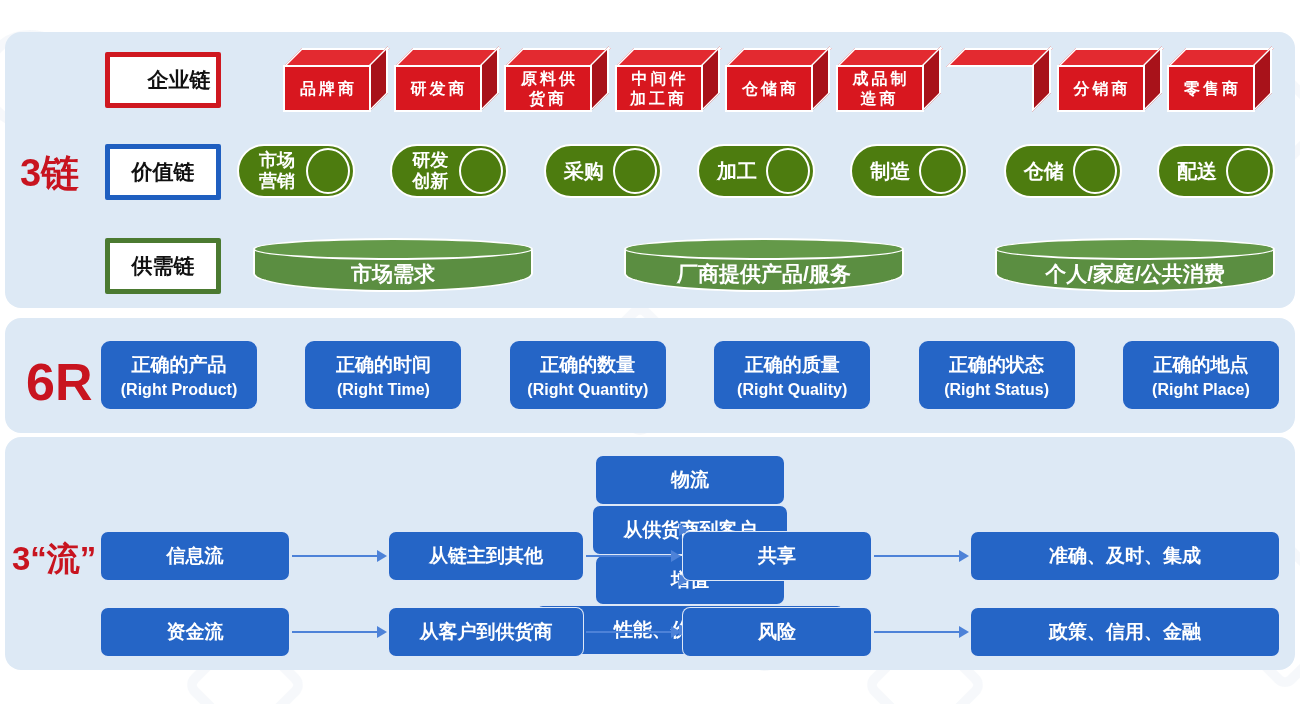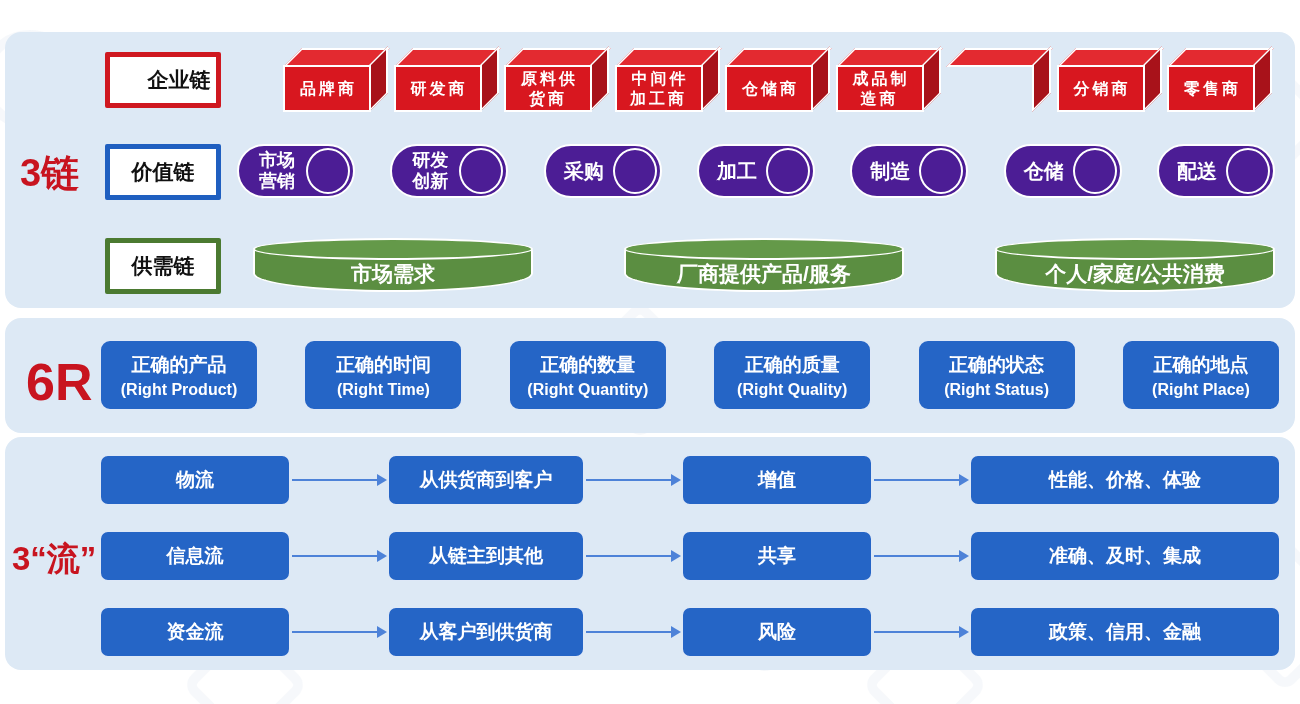--- a/index.html
+++ b/index.html
@@ -35,21 +35,21 @@
   .box3d .f-top { position:absolute; left:0; top:0; width:88px; height:19px; background:#e32a30;
     border:2px solid #fff; transform:skewX(-45deg); transform-origin:bottom left; }
   .box3d .f-side { position:absolute; left:86px; top:17px; width:19px; height:47px; background:#a8121a;
     border:2px solid #fff; transform:skewY(-45deg); transform-origin:top left; }
   .box3d .f-front { position:absolute; left:0; top:17px; width:88px; height:47px; background:#d8171f;
     border:2.5px solid #fff; display:flex; align-items:center; justify-content:center; }
   .box3d .txt { color:#fff; font-weight:bold; font-size:16px; line-height:1.2; letter-spacing:3px;
     white-space:pre-line; text-align:center; text-indent:3px; }
 
   
-  .cyl { position:relative; width:118px; height:54px; flex:0 0 auto; background:#4c1d95;
+  .cyl { position:relative; width:118px; height:54px; flex:0 0 auto; background:#4d7c0f;
     border-radius:27px; border:2px solid #fff; }
   .cyl .cap { position:absolute; right:3px; top:2px; width:44px; height:46px; border-radius:50%;
     border:2.5px solid #fff; }
   .cyl .txt { position:absolute; left:6px; right:44px; top:50%; transform:translateY(-50%);
     color:#fff; font-weight:bold; font-size:18px; line-height:1.15; white-space:pre-line; text-align:center; }
   .cyl.single .txt { font-size:20px; }
 
   
   .disc { position:relative; width:280px; height:54px; flex:0 0 auto; }
   .disc .d-body { position:absolute; left:0; right:0; top:10px; bottom:0; background:#5b8e41;
@@ -63,21 +63,21 @@
   .r-row { position:absolute; left:100px; right:20px; top:340px; height:70px;
     display:flex; justify-content:space-between; align-items:center; }
   .r-card { width:158px; height:70px; background:#2565c6; border-radius:10px;
     border:1.5px solid rgba(255,255,255,.85);
     display:flex; flex-direction:column; align-items:center; justify-content:center; gap:3px; }
   .r-card .zh { color:#fff; font-weight:bold; font-size:19px; }
   .r-card .en { color:#fff; font-weight:600; font-size:16px; }
 
   
   .flow-row { position:absolute; left:100px; right:20px; height:50px; display:flex; align-items:center; }
-  .fr-1 { top:455px; } .fr-2 { top:531px; } .fr-3 { top:607px; }
+  .fr-1 { top:455px;flex-direction:column; } .fr-2 { top:531px; } .fr-3 { top:607px; }
   .f-cell { height:50px; background:#2565c6; border-radius:8px; border:1.5px solid rgba(255,255,255,.85);
     display:flex; align-items:center; justify-content:center; color:#fff; font-weight:bold; font-size:19px;
     flex:0 0 auto; }
   .f-c1 { width:190px; } .f-c2 { width:196px; } .f-c3 { width:190px; } .f-c4 { width:310px; }
   .f-arrow { flex:1 1 auto; position:relative; height:50px; }
   .f-arrow::before { content:""; position:absolute; left:2px; right:10px; top:24px; height:2px; background:#4d82d8; }
   .f-arrow::after { content:""; position:absolute; right:1px; top:19px; width:0; height:0;
     border-left:10px solid #4d82d8; border-top:6px solid transparent; border-bottom:6px solid transparent; }
 
   

